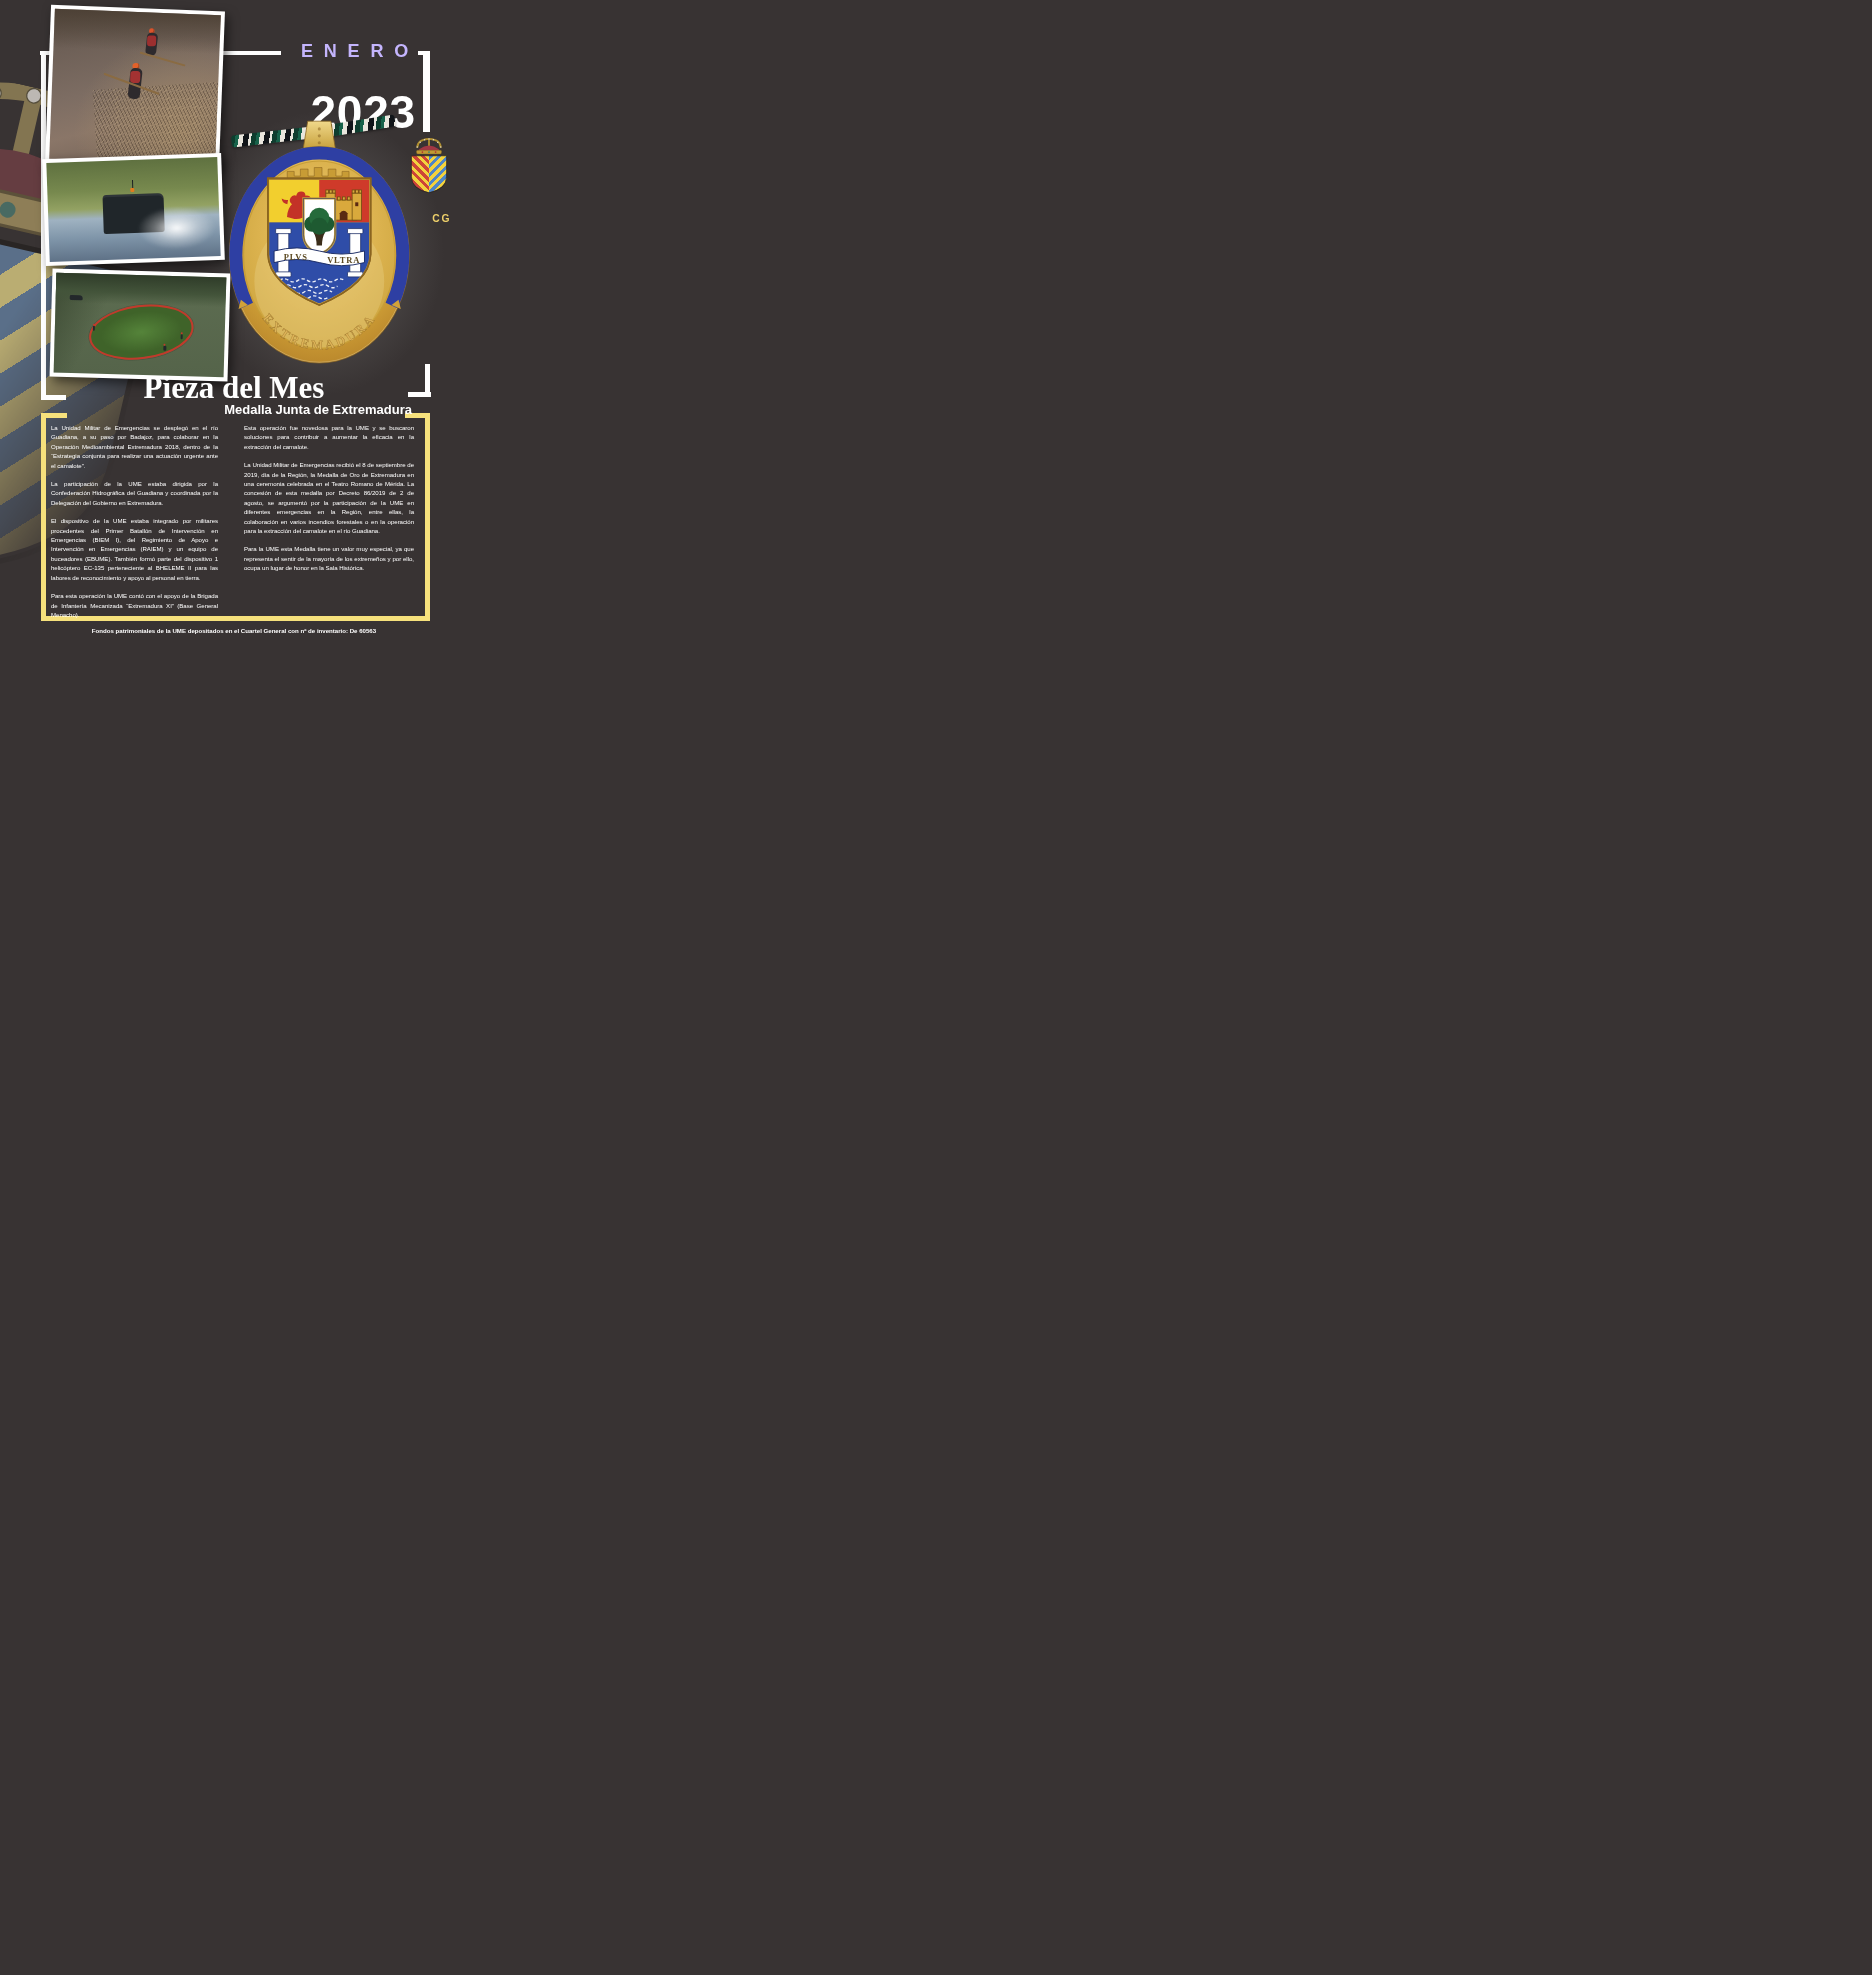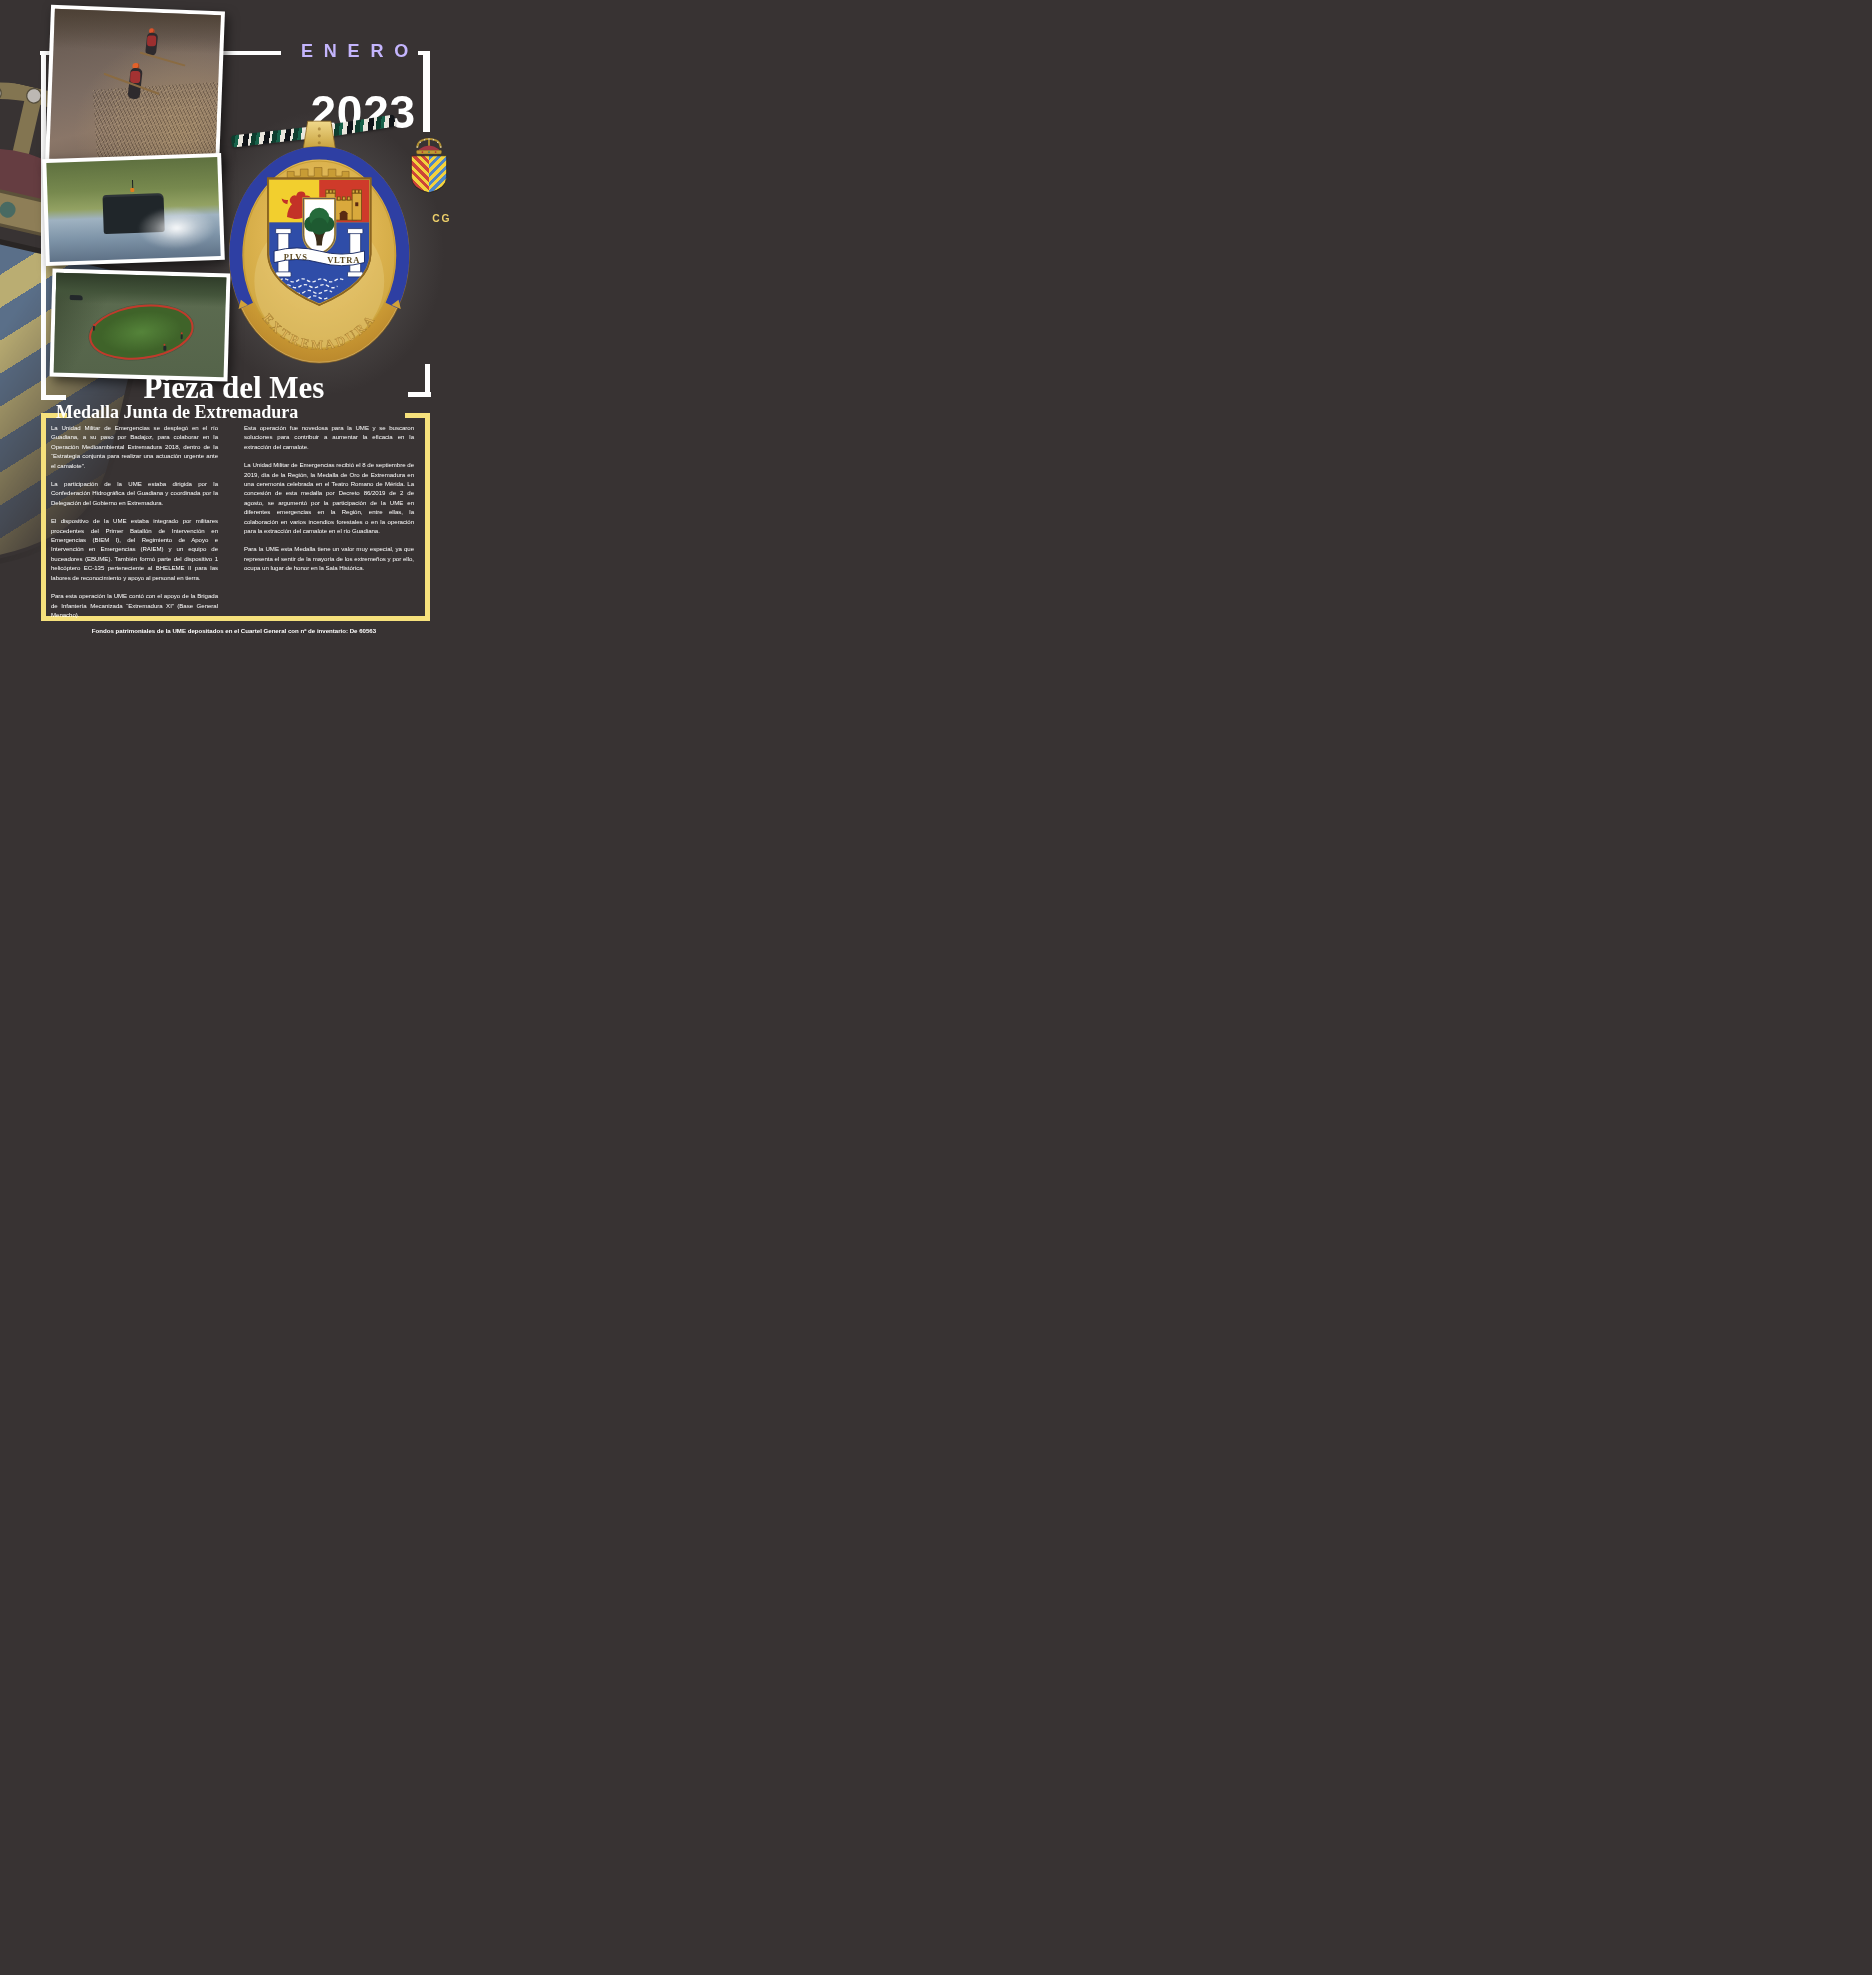--- a/index.html
+++ b/index.html
@@ -79,22 +79,22 @@
   .medal-svg{position:absolute;left:229px;top:115px;z-index:6;}
 
   
   .cg-svg{position:absolute;left:407px;top:138px;z-index:5;}
   .cg-label{position:absolute;left:407px;top:213px;width:44px;text-align:right;z-index:5;
     font-size:10.3px;font-weight:800;letter-spacing:1.6px;color:#EED06A;}
 
   
   .title-main{position:absolute;left:76px;top:372px;width:316px;text-align:center;z-index:7;
     font-family:"Liberation Serif","DejaVu Serif",serif;font-weight:700;font-size:31px;line-height:1;color:#fff;}
-  .title-sub{position:absolute;left:56px;top:403px;width:356px;text-align:left;z-index:7;
-    font-family:Liberation Serif, serif;font-weight:700;font-size:18px;line-height:1;color:#fff;}
+  .title-sub{position:absolute;left:56px;top:403px;width:356px;text-align:right;z-index:7;
+    font-family:Liberation Sans, sans-serif;font-weight:700;font-size:13px;line-height:1;color:#fff;}
 
   
   .yline{position:absolute;background:#F6E17C;z-index:6;}
 
   
   .col{position:absolute;top:423px;z-index:7;font-size:6.1px;line-height:9.4px;
     text-align:justify;color:#fff;letter-spacing:-0.04px;}
   .col p{margin:0 0 9px 0;}
   #colL{left:51px;width:167px;}
   #colR{left:244px;width:170px;}

